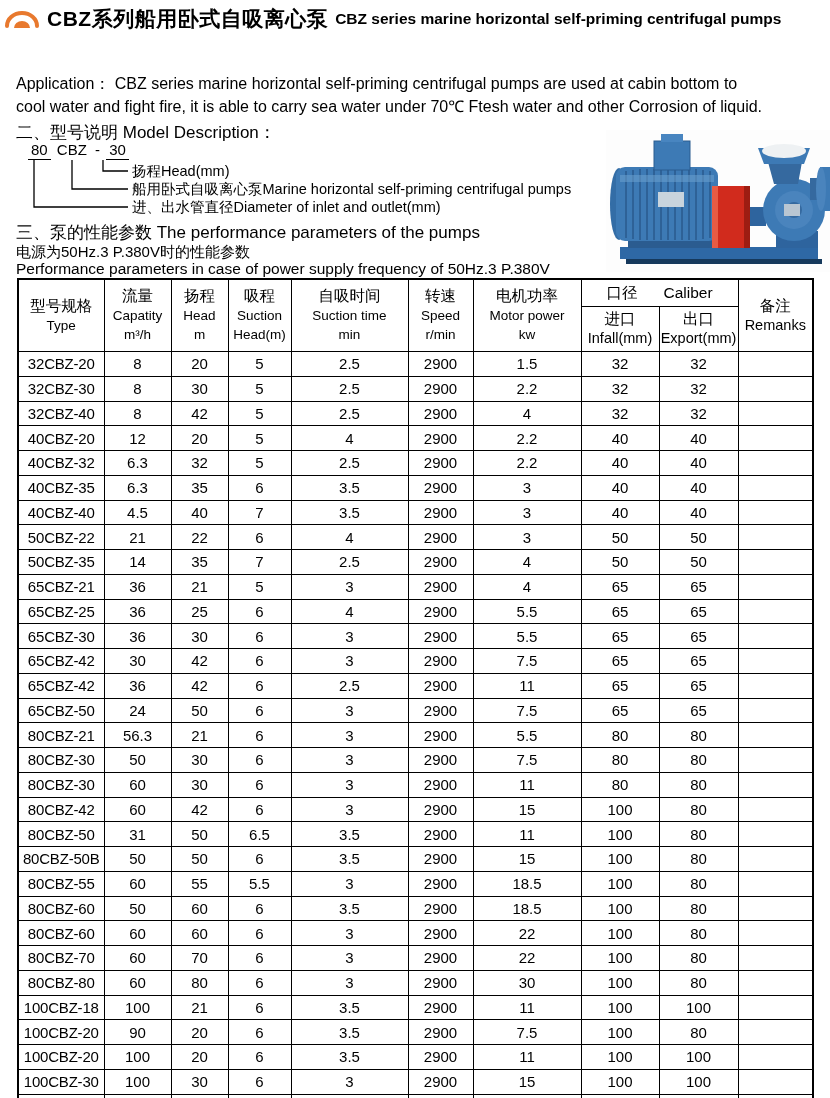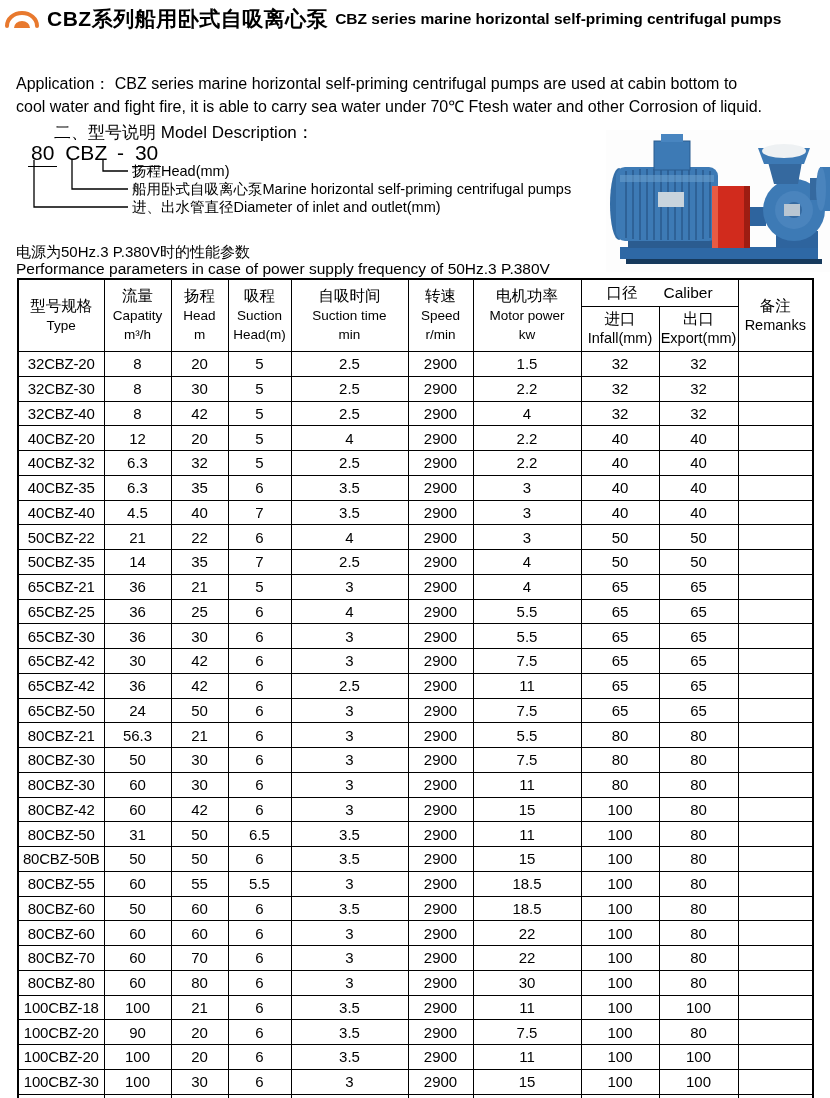--- a/index.html
+++ b/index.html
@@ -10,28 +10,28 @@
   
   .doc-header { position:absolute; left:4px; top:5px; display:flex; align-items:center; white-space:nowrap; }
   .logo-icon { width:36px; height:28px; margin-right:7px; flex:0 0 auto; }
   .title-cn { font-size:21px; font-weight:700; letter-spacing:0.5px; }
   .title-en { font-size:15.5px; font-weight:700; margin-left:7px; }
   
   .overview { position:absolute; left:16px; top:37px; width:806px; font-size:15.5px; line-height:24px; }
   .application { position:absolute; left:16px; top:72px; width:812px; font-size:16px; line-height:23px; }
   .para-line { display:block; white-space:nowrap; }
   
-  .section-heading { position:absolute; left:16px; font-size:17px; white-space:nowrap;margin-left:38px; }
+  .section-heading { position:absolute; left:16px; font-size:17px; white-space:nowrap; }
   .heading-model { top:121px; }
   .heading-perf { top:221px; }
   .note-cn { position:absolute; left:16px; top:243px; font-size:15px; white-space:nowrap; }
   .note-en { position:absolute; left:16px; top:260px; font-size:15.5px; white-space:nowrap; }
   
   .model-diagram { position:absolute; left:28px; top:141px; width:580px; height:80px; }
-  .model-code { position:absolute; left:0; top:0; font-size:21px; }
+  .model-code { position:absolute; left:0; top:0; font-size:15px; }
   .mc-underlined { display:inline-block; border-bottom:1.5px solid #000; padding:0 3px 1px 3px; }
   .mc-plain { display:inline-block; margin:0 2px; }
   .diagram-lines { position:absolute; left:0; top:0; }
   .diagram-label { position:absolute; left:104px; white-space:nowrap; font-size:14.5px; line-height:18px; }
   .dl-1 { top:21px; } .dl-2 { top:39px; } .dl-3 { top:57px; }
   
   .pump-photo { position:absolute; left:606px; top:130px; width:224px; height:142px; }
   
   .params-table {
     position:absolute; left:17px; top:278px; width:795px;
@@ -124,20 +124,24 @@
 
     <polygon points="162,32 196,32 192,54 168,54" fill="#35699f"></polygon>
     <polygon points="152,18 204,18 198,34 158,34" fill="#3d7ab5"></polygon>
     <ellipse cx="178" cy="21" rx="22" ry="7" fill="#eef1f3"></ellipse>
 
     <rect x="204" y="48" width="14" height="22" fill="#35699f"></rect>
     <rect x="214" y="37" width="10" height="44" fill="#3d7ab5"></rect>
     <ellipse cx="215" cy="59" rx="5" ry="22" fill="#4a84bd"></ellipse>
   </svg>
 
+  <div class="section-heading heading-perf">
+    <span>三、泵的性能参数</span>
+    <span>The performance parameters of the pumps</span>
+  </div>
   <div class="note-cn">电源为50Hz.3 P.380V时的性能参数</div>
   <div class="note-en">Performance parameters in case of power supply frequency of 50Hz.3 P.380V</div>
 
   <table class="params-table">
     <colgroup>
       <col style="width:86px">
         <col style="width:67px">
         <col style="width:57px">
         <col style="width:63px">
       <col style="width:117px">

